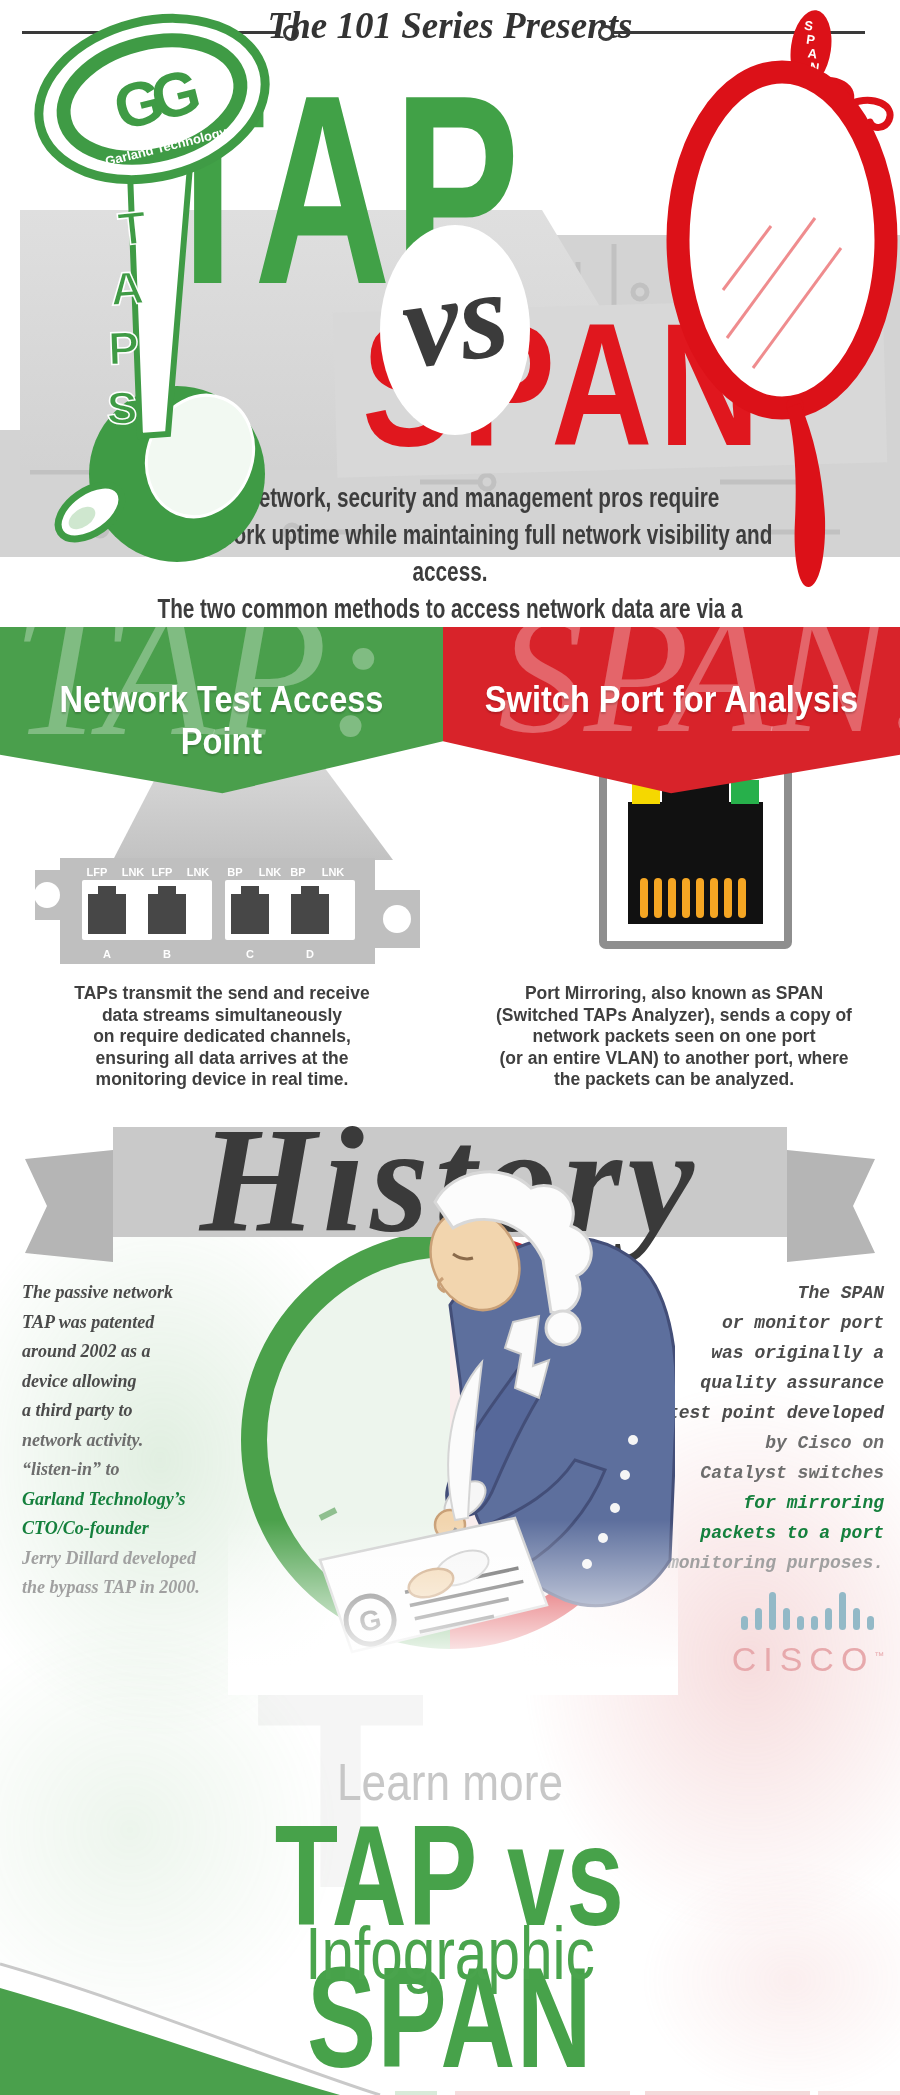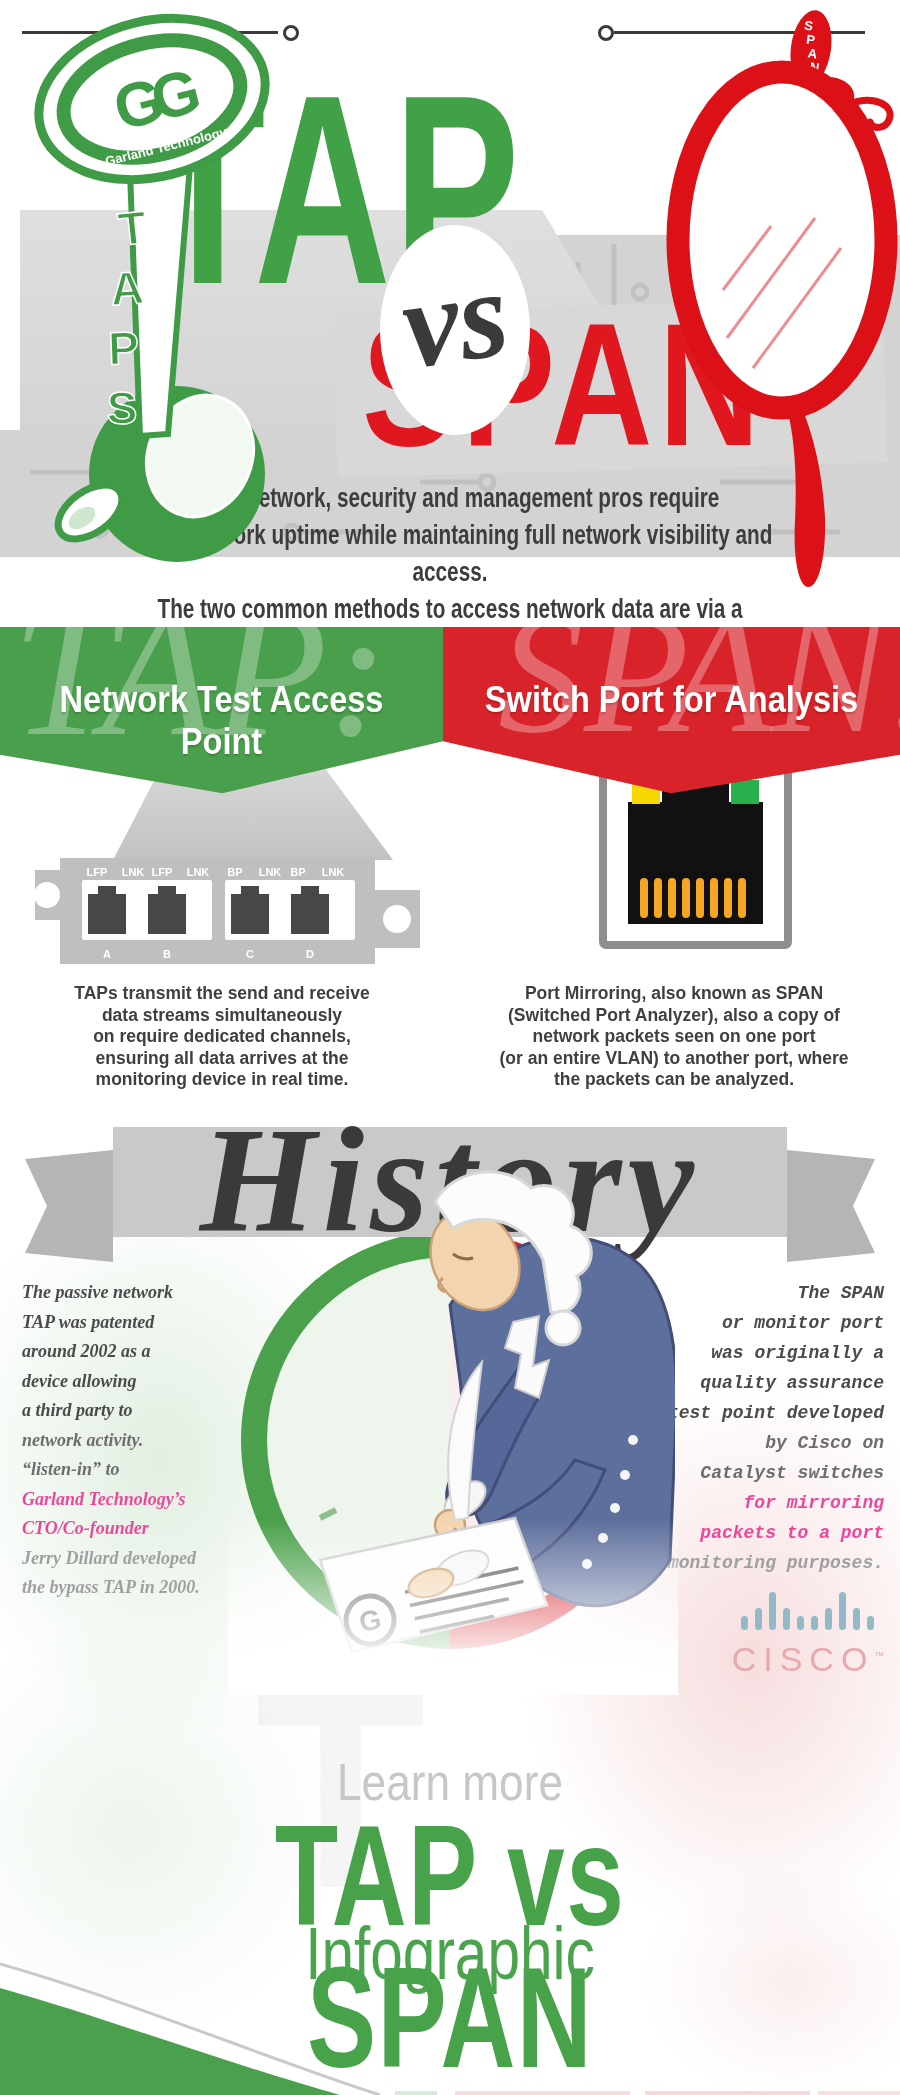--- a/index.html
+++ b/index.html
@@ -72,21 +72,21 @@
   #history-circle{left:232px;top:1228px;z-index:1;}
   #washington{left:225px;top:1140px;z-index:3;}
   #circle-fade{left:228px;top:1520px;width:450px;height:175px;z-index:4;
     background:linear-gradient(rgba(255,255,255,0),#fff 85%);}
   .hist-text{position:absolute;top:1278px;z-index:2;font-family:"Liberation Serif",serif;
     font-style:italic;font-weight:bold;font-size:18px;}
   #hist-tap{left:22px;width:260px;text-align:left;line-height:29.5px;}
   #hist-span{left:612px;width:272px;text-align:right;line-height:30px;font-family:Liberation Mono, monospace;}
   .hist-text div{color:#4b4b4b;}
   .hist-text div:nth-child(n+6){color:#6d6d6d;}
-  .hist-text div:nth-child(n+8){color:#ec4899;}
+  .hist-text div:nth-child(n+8){color:#15803d;}
   .hist-text div:nth-child(n+10){color:#a0a0a0;}
   #cisco{left:716px;top:1582px;width:184px;text-align:center;z-index:2;}
   #cisco-name{font-size:34px;font-weight:normal;letter-spacing:7px;color:#e7a9ac;margin-top:2px;}
   #cisco-name sup{font-size:10px;letter-spacing:0;}
 
   
   #ghost-t{left:255px;top:1630px;font-size:280px;font-weight:bold;
     color:rgba(120,120,120,.07);z-index:1;}
   #learn-more{left:0;top:1752px;width:900px;text-align:center;z-index:2;
     font-size:52px;color:#c7c7c7;transform:scaleX(.85);}
@@ -103,20 +103,21 @@
 
 <div id="page">
 
   <div class="wm" style="left:-60px;top:1180px;width:440px;height:560px;background:radial-gradient(ellipse,rgba(106,175,106,.20),rgba(106,175,106,0) 70%);"></div>
   <div class="wm" style="left:-80px;top:1620px;width:420px;height:420px;background:radial-gradient(ellipse,rgba(106,175,106,.12),rgba(106,175,106,0) 70%);"></div>
   <div class="wm" style="left:520px;top:1380px;width:460px;height:560px;background:radial-gradient(ellipse,rgba(221,119,122,.25),rgba(221,119,122,0) 70%);"></div>
   <div class="wm" style="left:640px;top:1860px;width:300px;height:240px;background:radial-gradient(ellipse,rgba(221,119,122,.12),rgba(221,119,122,0) 70%);"></div>
 
   <div class="rule" style="left:22px;width:256px;"></div>
   <div class="rule-dot" style="left:283px;"></div>
+  <div id="series-title" class="abs">The 101 Series Presents</div>
   <div class="rule-dot" style="left:598px;"></div>
   <div class="rule" style="left:614px;width:251px;"></div>
 
   <svg id="circuit-band" class="abs" width="900" height="325" viewBox="0 0 900 325">
     <defs>
       <clipPath id="bandclip">
         <rect x="545" y="3" width="355" height="322"></rect>
         <rect x="0" y="198" width="900" height="127"></rect>
       </clipPath>
     </defs>
@@ -296,21 +297,21 @@
 
   <div id="desc-tap" class="desc">
       <div>TAPs transmit the send and receive</div>
       <div>data streams simultaneously</div>
       <div>on require dedicated channels,</div>
       <div>ensuring all data arrives at the</div>
       <div>monitoring device in real time.</div>
     </div>
   <div id="desc-span" class="desc">
       <div>Port Mirroring, also known as SPAN</div>
-      <div>(Switched Port Analyzer), also a copy of</div>
+      <div>(Switched TAPs Analyzer), sends a copy of</div>
       <div>network packets seen on one port</div>
       <div>(or an entire VLAN) to another port, where</div>
       <div>the packets can be analyzed.</div>
     </div>
 
   <div id="ribbon-tail-left" class="ribbon-tail"></div>
   <div id="ribbon-tail-right" class="ribbon-tail"></div>
   <div id="ribbon-center" class="abs"></div>
   <div id="history-title" class="abs">History</div>
 

